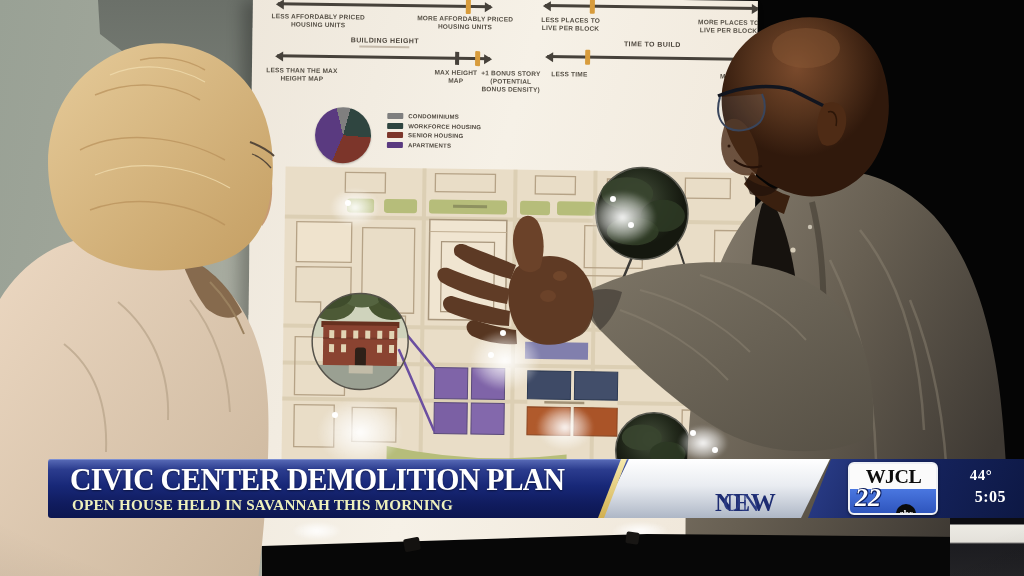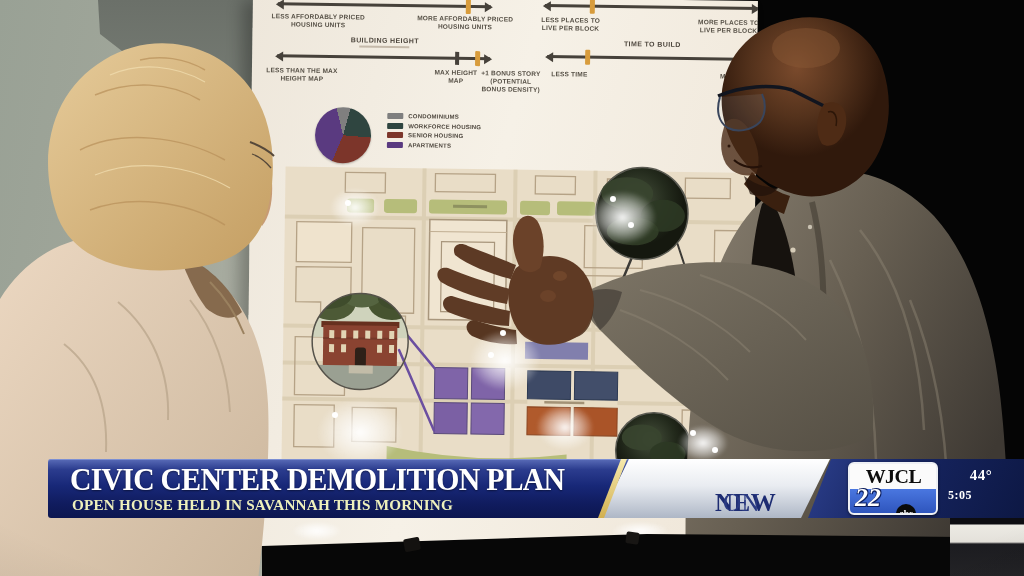--- a/index.html
+++ b/index.html
@@ -82,21 +82,21 @@
     transform:scaleX(1.05);}
   .wjcl-bottom{left:0;top:25px;width:100%;height:40px;
     background:linear-gradient(180deg,#4a77e0,#1c3ea6);}
   .wjcl-num{left:5px;top:-6px;font-size:26px;font-weight:bold;font-style:italic;color:#ffffff;
     text-shadow:1px 1px 0 #0a1c5c,-1px 1px 0 #0a1c5c,1px -1px 0 #0a1c5c;}
   .abc-badge{left:46px;top:15px;width:20px;height:20px;border-radius:50%;background:#0a0a0a;
     display:flex;align-items:center;justify-content:center;}
   .abc-badge span{position:static;color:#fff;font-size:9.5px;font-weight:bold;letter-spacing:-.3px;}
   .panel-temp{left:146px;top:8px;width:58px;text-align:center;color:#fff;font-size:15px;
     font-weight:bold;letter-spacing:.5px;}
-  .panel-time{left:142px;top:29px;width:58px;text-align:left;color:#fff;font-size:12px;
+  .panel-time{left:142px;top:29px;width:58px;text-align:right;color:#fff;font-size:16px;
     font-weight:bold;letter-spacing:.5px;}
 
   svg{overflow:visible;}
 </style>
 </head>
 <body>
 
 <div id="frame">
 
   <div class="wall-left"></div>

